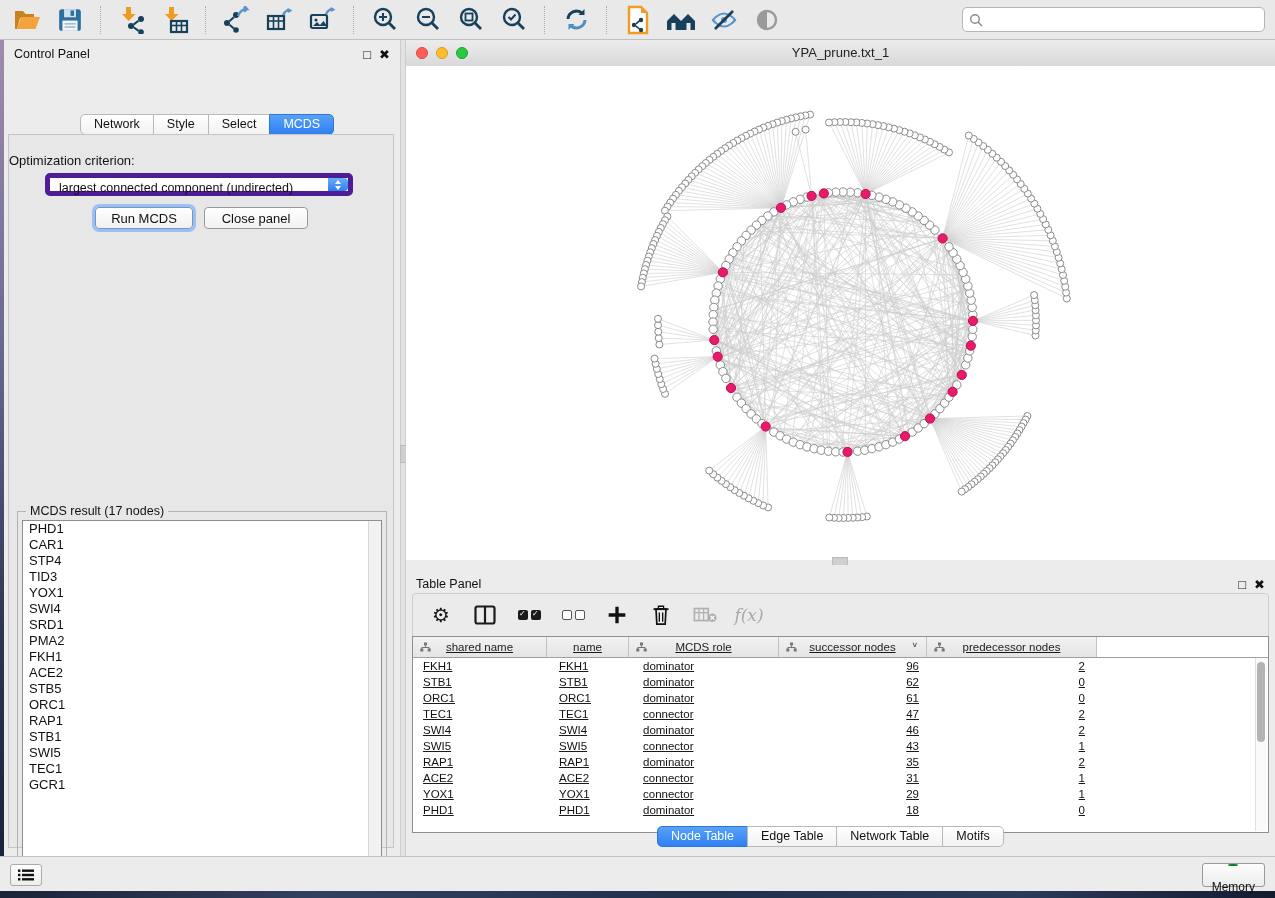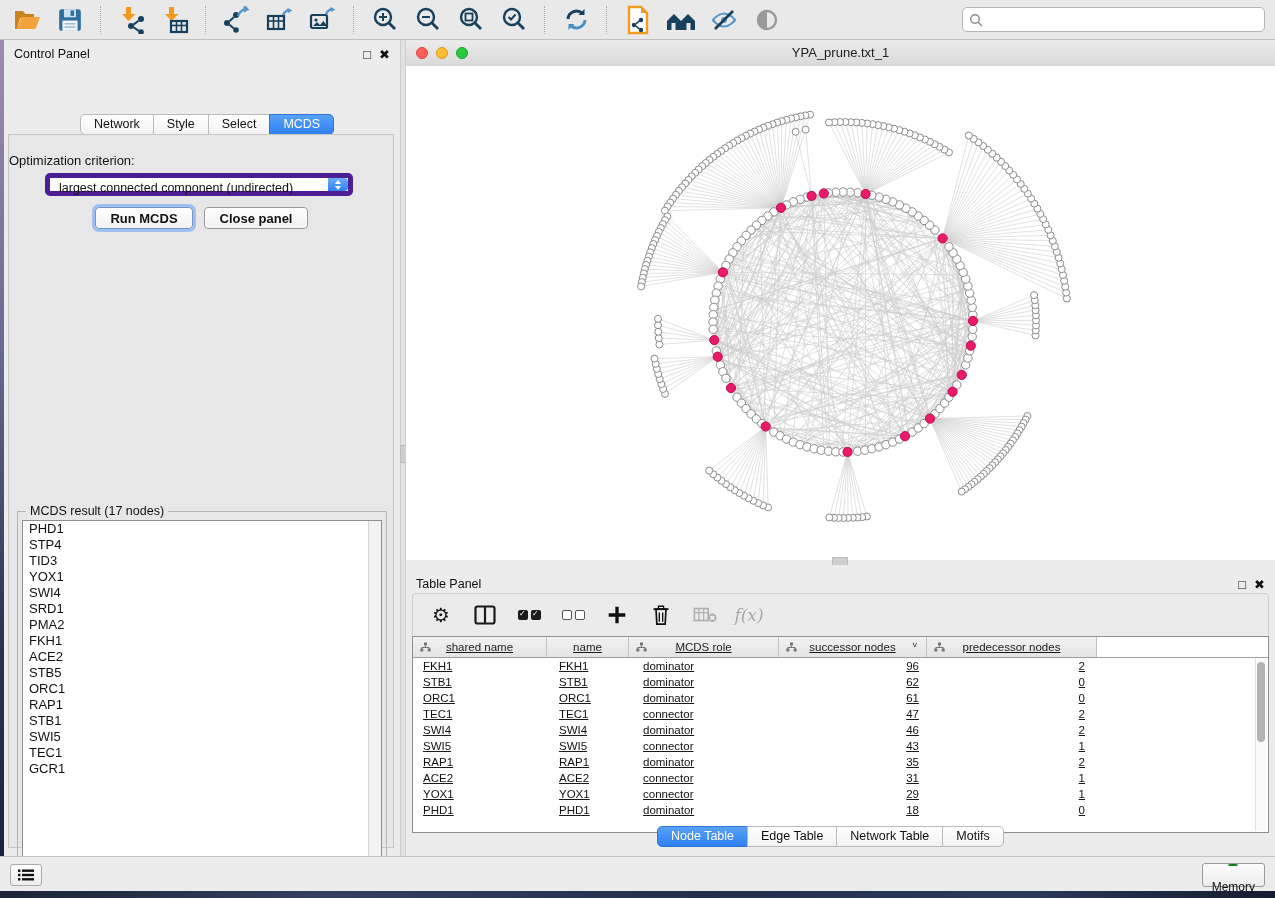--- a/index.html
+++ b/index.html
@@ -40,21 +40,21 @@
   .opt-label{position:absolute;left:0;right:0;top:18px;font-size:13px;color:#111;}
   .criterion-select{position:absolute;left:36px;top:38px;width:308px;height:23px;background:#fff;
     border:5px solid #4c1d95;border-radius:5px;box-sizing:border-box;font-size:12.5px;line-height:21px;
     padding-left:9px;color:#111;}
   .criterion-select .stepper{position:absolute;right:0;top:0;bottom:0;width:20px;border-radius:0 4px 4px 0;
     background:linear-gradient(#6cadf8,#2e7ef0);display:flex;flex-direction:column;align-items:center;justify-content:center;gap:2px;}
   .chev{width:0;height:0;border-left:3.5px solid transparent;border-right:3.5px solid transparent;}
   .chev.up{border-bottom:4px solid #fff;}
   .chev.down{border-top:4px solid #fff;}
   .btn{position:absolute;height:22px;background:linear-gradient(#ffffff,#f1f1f1);border:1px solid #9a9a9a;
-    border-radius:4px;font-size:13px;color:#111;display:flex;align-items:center;justify-content:center;box-sizing:border-box;font-weight:bold;}
+    border-radius:4px;font-size:13px;color:#111;display:flex;align-items:center;justify-content:center;box-sizing:border-box;}
   .btn-run{left:86px;top:72px;width:98px;box-shadow:0 0 0 3px rgba(110,165,245,.6);border-color:#6f98c8;}
   .btn-close{left:195px;top:72px;width:104px;}
   .result-group{position:absolute;left:8px;top:376px;width:368px;height:370px;border:1px solid #b4b4b4;}
   .result-legend{position:absolute;left:8px;top:-8px;background:#e7e7e7;padding:0 4px;font-size:12.5px;color:#111;}
   .result-list{position:absolute;left:4px;top:8px;right:4px;bottom:4px;background:#fff;border:1px solid #8e8e8e;
     overflow:hidden;}
   .result-scroll{position:absolute;top:0;right:0;bottom:0;width:12px;background:#f2f2f2;border-left:1px solid #d8d8d8;}
   .result-item{font-size:13px;line-height:16px;padding-left:6px;color:#111;}
 
   
@@ -293,20 +293,21 @@
             <span class="chev down"></span>
         </span>
       </div>
       <div class="btn btn-run">Run MCDS</div>
       <div class="btn btn-close">Close panel</div>
       <div class="result-group">
         <span class="result-legend">MCDS result (17 nodes)</span>
         <div class="result-list">
           <div class="result-scroll"></div>
         <div class="result-item">PHD1</div>
+            <div class="result-item">CAR1</div>
             <div class="result-item">STP4</div>
             <div class="result-item">TID3</div>
             <div class="result-item">YOX1</div>
             <div class="result-item">SWI4</div>
             <div class="result-item">SRD1</div>
             <div class="result-item">PMA2</div>
             <div class="result-item">FKH1</div>
             <div class="result-item">ACE2</div>
             <div class="result-item">STB5</div>
             <div class="result-item">ORC1</div>

